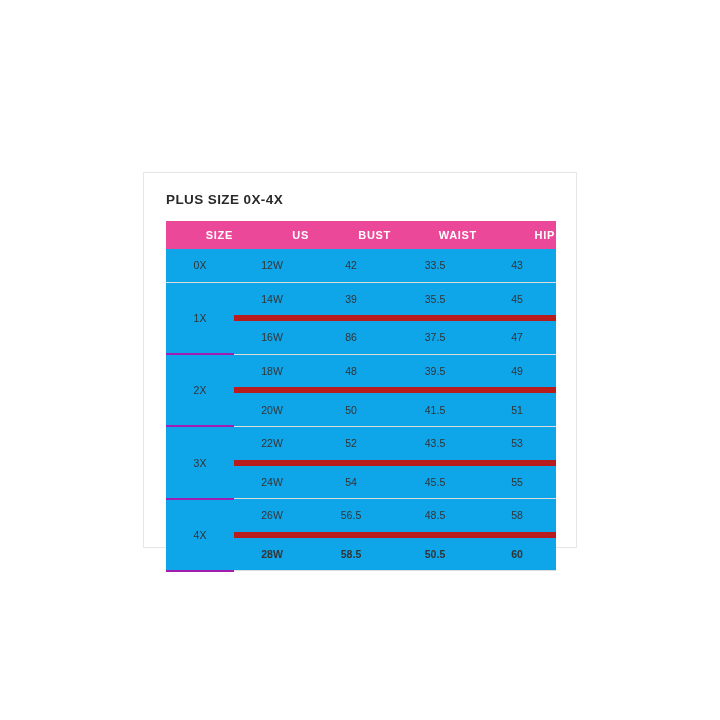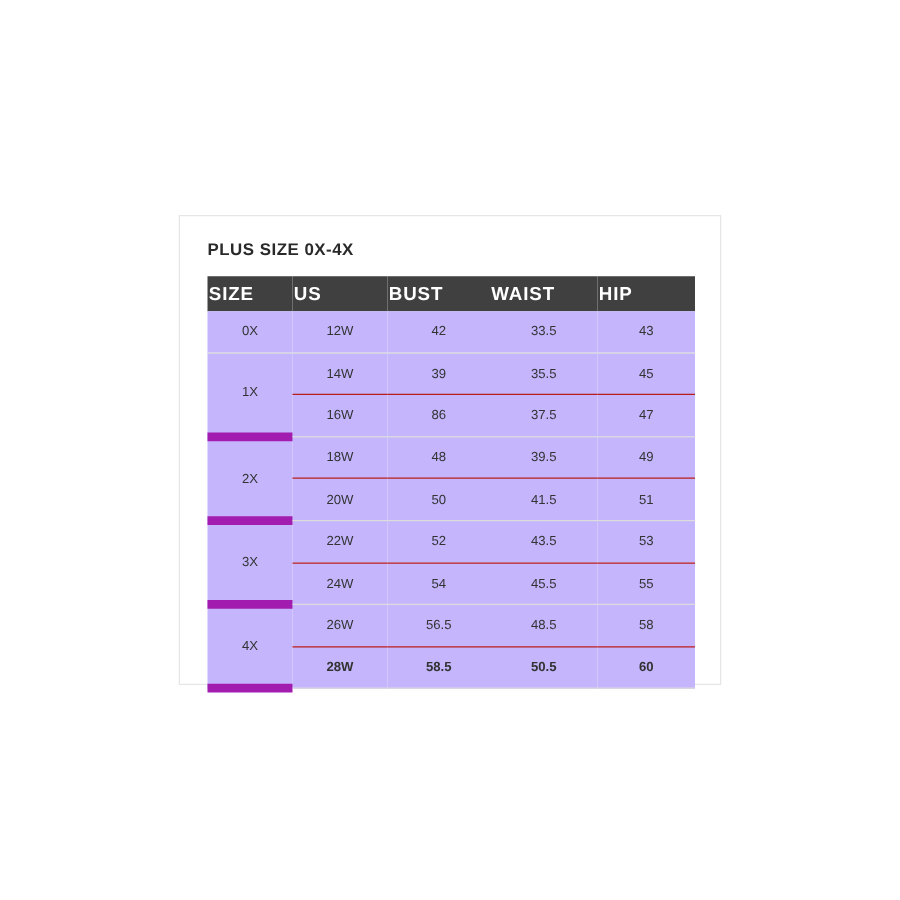--- a/index.html
+++ b/index.html
@@ -46,44 +46,44 @@
   }
   table.size-table {
     position: absolute;
     left: 22px;
     top: 48px;
     width: 390px;
     border-collapse: collapse;
     table-layout: fixed;
   }
   table.size-table thead th {
-    background: #404040;
+    background: #ec4899;
     color: #ffffff;
-    font-size: 15px;
+    font-size: 11px;
     font-weight: bold;
     letter-spacing: 0.7px;
     height: 26px;
-    text-align: left;
+    text-align: right;
     vertical-align: middle;
     border: none;
   }
   table.size-table tbody td {
     font-size: 10.5px;
     color: #333333;
     text-align: center;
     vertical-align: middle;
     height: 30.6px;
-    background: #c4b5fd;
+    background: #0ea5e9;
     border-bottom: 1px solid #ececec;
   }
   table.size-table tbody td.size-cell {
-    border-bottom: 7px solid #a21caf;
+    border-bottom: 2px solid #a21caf;
   }
   table.size-table tbody tr.no-rule td.inner {
-    border-bottom: 1px solid #b91c1c;
+    border-bottom: 6px solid #b91c1c;
   }
   table.size-table tbody tr.group-end td {
     border-bottom: 1px solid #dcdcdc;
   }
   table.size-table tbody tr:last-child td {
     border-bottom: 1px solid #dcdcdc;
     font-weight: bold;
   }
   .col-size { width: 68px; }
   .col-us { width: 76px; }

